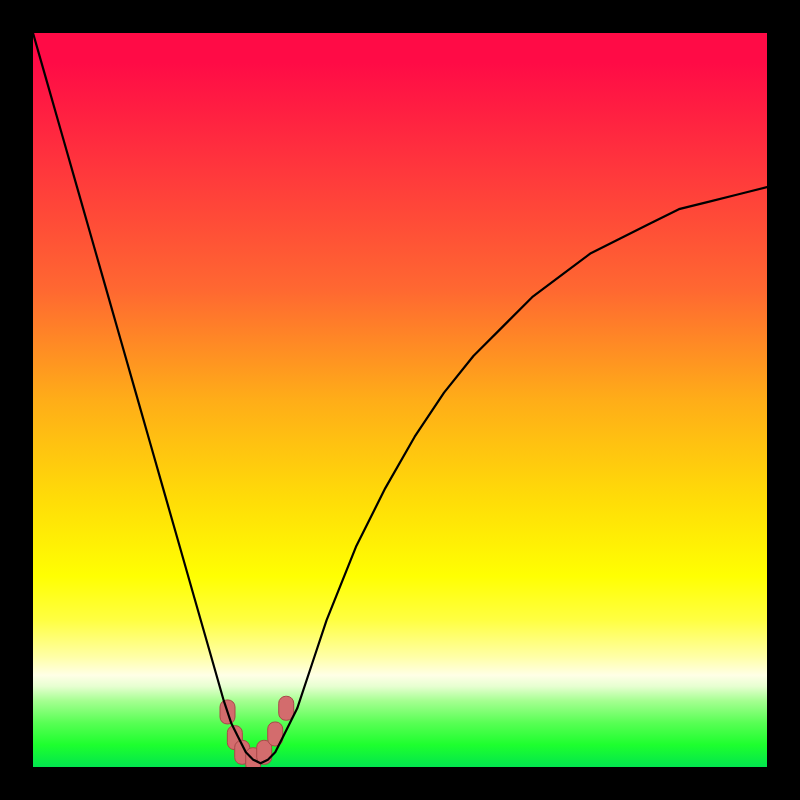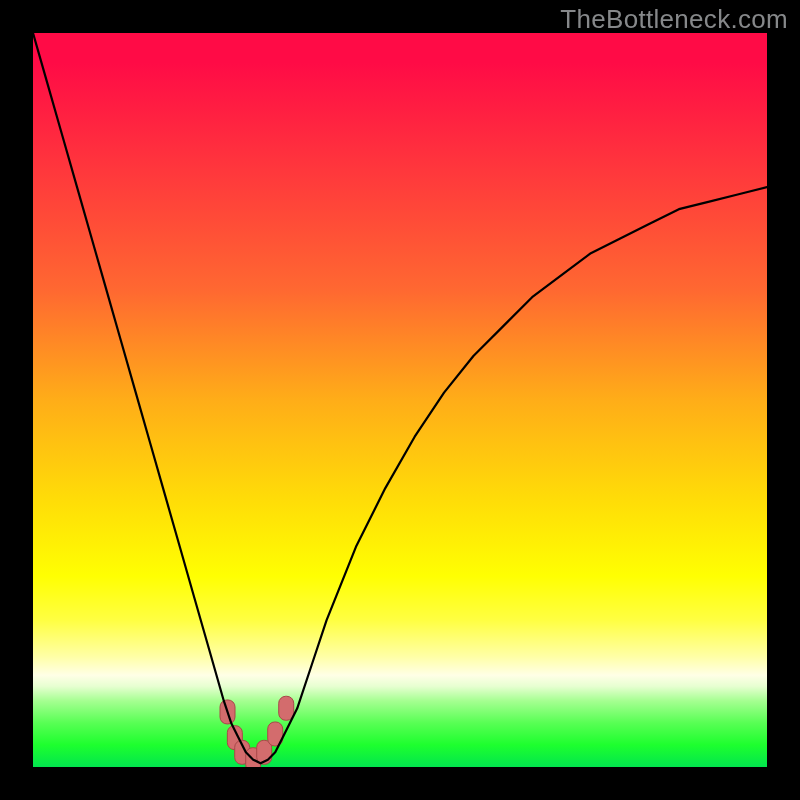--- a/index.html
+++ b/index.html
@@ -70,14 +70,13 @@
           <rect x="194.35" y="692.64" width="15" height="24" rx="7" ry="7" fill="#d36c6d" stroke="#a84849" stroke-width="1"></rect>
           <rect x="201.69" y="707.32" width="15" height="24" rx="7" ry="7" fill="#d36c6d" stroke="#a84849" stroke-width="1"></rect>
           <rect x="212.70" y="714.66" width="15" height="24" rx="7" ry="7" fill="#d36c6d" stroke="#a84849" stroke-width="1"></rect>
           <rect x="223.71" y="707.32" width="15" height="24" rx="7" ry="7" fill="#d36c6d" stroke="#a84849" stroke-width="1"></rect>
           <rect x="234.72" y="688.97" width="15" height="24" rx="7" ry="7" fill="#d36c6d" stroke="#a84849" stroke-width="1"></rect>
           <rect x="245.73" y="663.28" width="15" height="24" rx="7" ry="7" fill="#d36c6d" stroke="#a84849" stroke-width="1"></rect>
         </g>
       <path fill="none" stroke="#000000" stroke-width="2.2" stroke-linecap="round" stroke-linejoin="round" d="M0.00 0.00 L14.68 51.38 L29.36 102.76 L44.04 154.14 L58.72 205.52 L73.40 256.90 L88.08 308.28 L102.76 359.66 L117.44 411.04 L132.12 462.42 L146.80 513.80 L161.48 565.18 L176.16 616.56 L190.84 667.94 L198.18 689.96 L205.52 704.64 L212.86 719.32 L220.20 726.66 L227.54 730.33 L234.88 726.66 L242.22 719.32 L249.56 704.64 L264.24 675.28 L278.92 631.24 L293.60 587.20 L322.96 513.80 L352.32 455.08 L381.68 403.70 L411.04 359.66 L440.40 322.96 L469.76 293.60 L499.12 264.24 L528.48 242.22 L557.84 220.20 L587.20 205.52 L616.56 190.84 L645.92 176.16 L675.28 168.82 L704.64 161.48 L734.00 154.14"></path>
     </svg>
   </div>
-  <div class="watermark">TheBottleneck.com</div>
 </div>
 
 </body></html>

